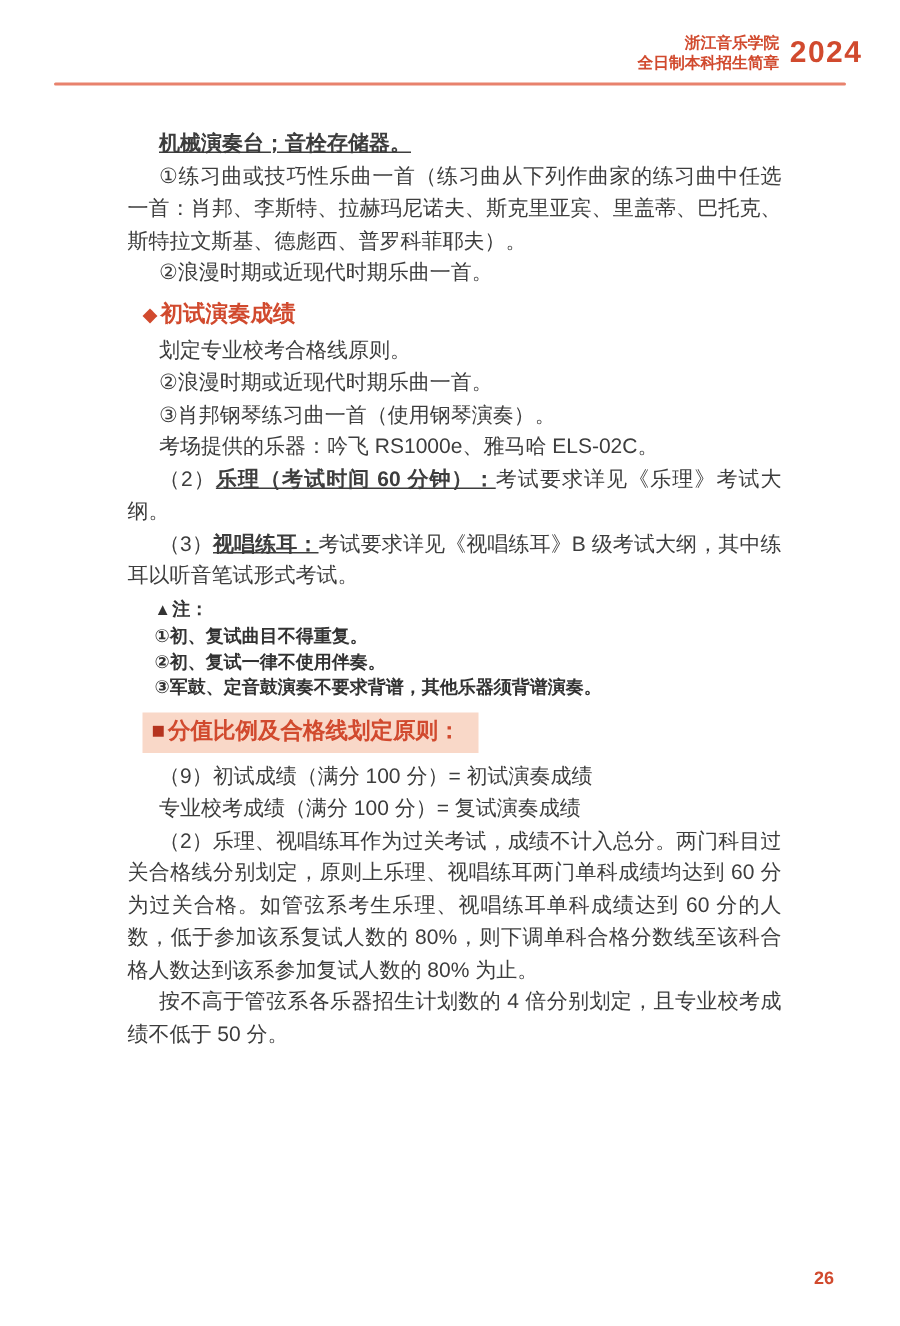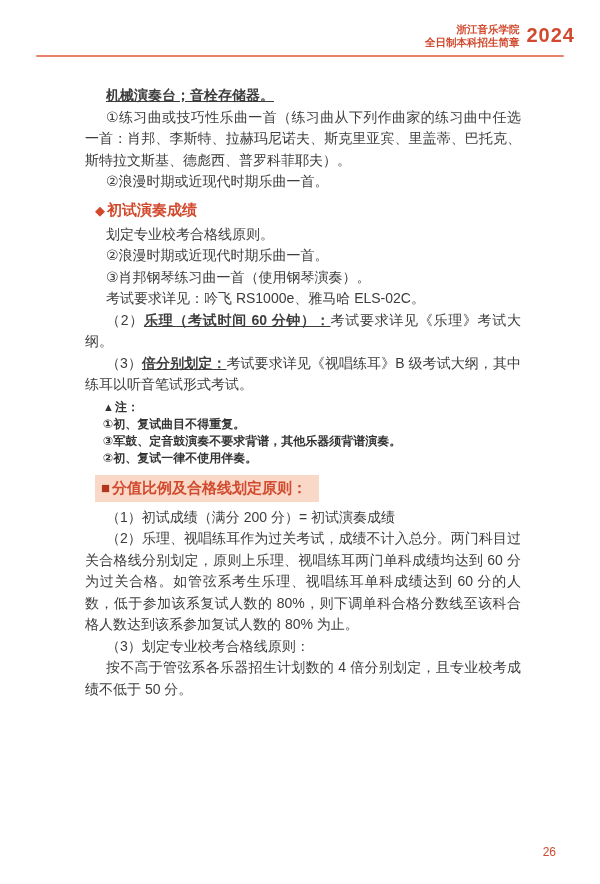--- a/index.html
+++ b/index.html
@@ -77,21 +77,21 @@
     color: var(--accent, #d14a2e);
     font-weight: 700; font-size: 15px;
     padding: 3px 12px 4px 6px;
   }
   .square-glyph { color: var(--accent-dark, #b5341f); margin-right: 2px; }
 
   
   .page-number {
     position: absolute; right: 44px; bottom: 25px;
     color: var(--accent, #d14a2e);
-    font-size: 12px; font-weight: 400; text-align: right;
+    font-size: 12px; font-weight: 700; text-align: right;
   }
 </style>
 </head>
 <body>
 
 <div class="page">
 
   <div class="header">
     <div class="header-org">
       <div>浙江音乐学院</div>
@@ -105,38 +105,38 @@
 
     <p class="p-bold">机械演奏台；音栓存储器。</p>
 
     <p>①练习曲或技巧性乐曲一首（练习曲从下列作曲家的练习曲中任选一首：肖邦、李斯特、拉赫玛尼诺夫、斯克里亚宾、里盖蒂、巴托克、斯特拉文斯基、德彪西、普罗科菲耶夫）。</p>
     <p>②浪漫时期或近现代时期乐曲一首。</p>
 
     <div class="sec-head"><span class="diamond-glyph">◆</span><span>初试演奏成绩</span></div>
     <p>划定专业校考合格线原则。</p>
     <p>②浪漫时期或近现代时期乐曲一首。</p>
     <p>③肖邦钢琴练习曲一首（使用钢琴演奏）。</p>
-    <p>考试要求详见：吟飞 RS1000e、雅马哈 ELS-02C。</p>
+    <p>考场提供的乐器：吟飞 RS1000e、雅马哈 ELS-02C。</p>
 
     <p><span>（2）</span><span class="p-bold">乐理（考试时间 60 分钟）：</span><span>考试要求详见《乐理》考试大纲。</span></p>
 
-    <p><span>（3）</span><span class="p-bold">倍分别划定：</span><span>考试要求详见《视唱练耳》B 级考试大纲，其中练耳以听音笔试形式考试。</span></p>
+    <p><span>（3）</span><span class="p-bold">视唱练耳：</span><span>考试要求详见《视唱练耳》B 级考试大纲，其中练耳以听音笔试形式考试。</span></p>
 
     <div class="notes">
       <p class="note-line"><span class="triangle-glyph">▲</span><span>注：</span></p>
       <p class="note-line">①初、复试曲目不得重复。</p>
+      <p class="note-line">②初、复试一律不使用伴奏。</p>
       <p class="note-line">③军鼓、定音鼓演奏不要求背谱，其他乐器须背谱演奏。</p>
-      <p class="note-line">②初、复试一律不使用伴奏。</p>
     </div>
 
     <div class="scoring-head">
       <span class="hl"><span class="square-glyph">■</span><span>分值比例及合格线划定原则：</span></span>
     </div>
-    <p>（1）初试成绩（满分 200 分）= 初试演奏成绩</p>
+    <p>（9）初试成绩（满分 100 分）= 初试演奏成绩</p>
+    <p>专业校考成绩（满分 100 分）= 复试演奏成绩</p>
     <p>（2）乐理、视唱练耳作为过关考试，成绩不计入总分。两门科目过关合格线分别划定，原则上乐理、视唱练耳两门单科成绩均达到 60 分为过关合格。如管弦系考生乐理、视唱练耳单科成绩达到 60 分的人数，低于参加该系复试人数的 80%，则下调单科合格分数线至该科合格人数达到该系参加复试人数的 80% 为止。</p>
-    <p>（3）划定专业校考合格线原则：</p>
     <p>按不高于管弦系各乐器招生计划数的 4 倍分别划定，且专业校考成绩不低于 50 分。</p>
 
   </div>
 
   <div class="page-number">26</div>
 
 </div>
 
 </body></html>

